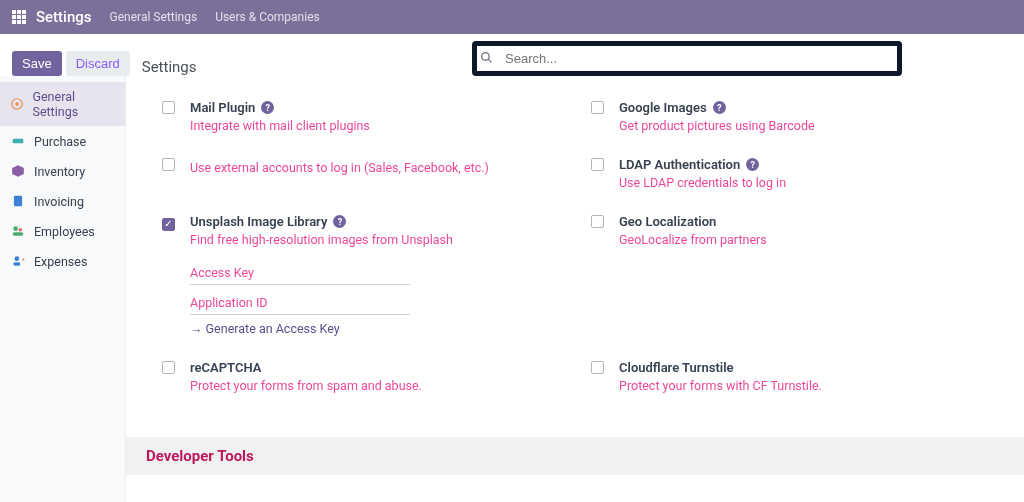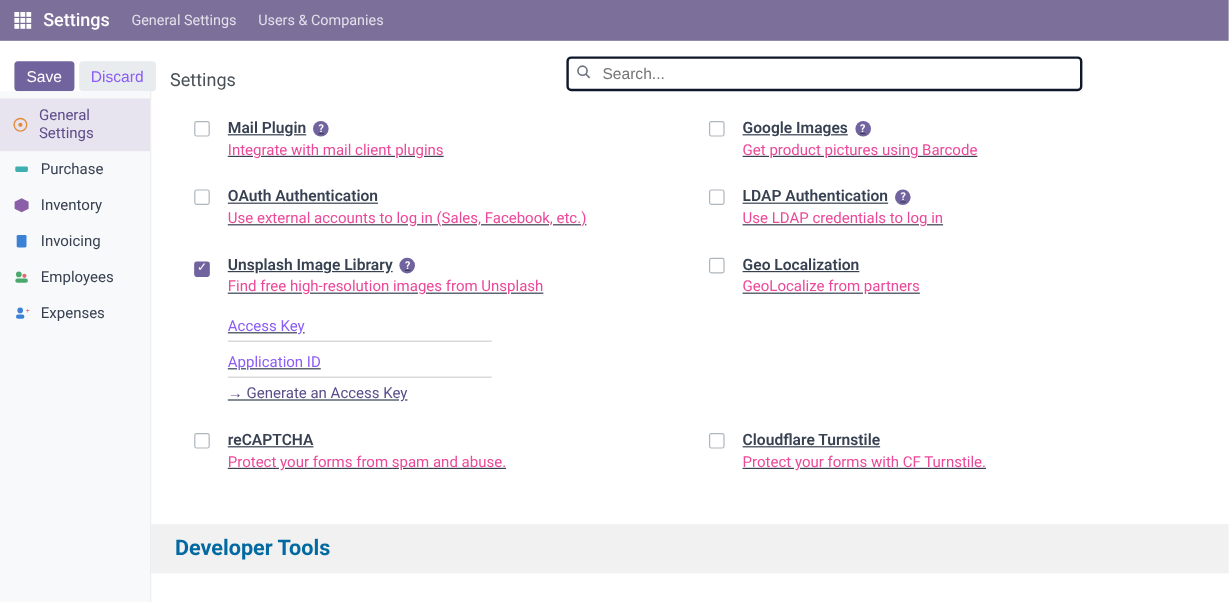--- a/index.html
+++ b/index.html
@@ -9,49 +9,49 @@
 .topnav .apps-icon { width: 16px; height: 16px; margin: 0 8px 0 4px; display: flex; flex-wrap: wrap; gap: 1px; align-content: center; }
 .topnav .apps-icon span { width: 4px; height: 4px; background: #fff; }
 .topnav .brand { font-size: 15px; font-weight: 500; margin-right: 18px; }
 .topnav .navlink { font-size: 12px; color: #e4e0ec; margin-right: 18px; cursor: pointer; }
 
 .controlbar { height: 42px; display: flex; align-items: flex-end; padding: 0 12px; border-bottom: 0; }
 .btn-save { background: #71639e; color: #fff; border: none; padding: 5px 10px; font-size: 13px; border-radius: 3px; cursor: pointer; }
 .btn-discard { background: #e9ecef; color: #8b5cf6; border: none; padding: 5px 10px; font-size: 13px; border-radius: 3px; margin-left: 4px; cursor: pointer; }
 .page-title { margin-left: 12px; font-size: 15px; color: #495057; }
 .search-wrap { margin-left: auto; margin-right: 110px; width: 430px; position: relative; }
-.search-wrap input { width: 100%; border: 2px solid #0f172a; border-radius: 4px; padding: 5px 8px 5px 28px; font-size: 13px; color: #ec4899; outline: none; }
+.search-wrap input { width: 100%; border: 5px solid #0f172a; border-radius: 4px; padding: 5px 8px 5px 28px; font-size: 13px; color: #ec4899; outline: none; }
 .search-wrap .sicon { position: absolute; left: 8px; top: 50%; transform: translateY(-50%); color: #6b7280; }
 
 .layout { display: flex; height: calc(100vh - 76px); }
 
 .sidebar { width: 126px; background: #f8f9fa; border-right: 1px solid #eee; padding-top: 6px; }
 .sidebar-item { display: flex; align-items: center; padding: 7px 10px; cursor: pointer; color: #374151; font-size: 12.5px; }
 .sidebar-item.active { background: #e7e4ef; color: #5b4d8a; }
 .sidebar-item .sicon-box { width: 16px; height: 16px; margin-right: 8px; display: flex; align-items: center; justify-content: center; }
 
 .main { flex: 1; overflow-y: auto; padding: 0; }
 
-.settings-grid { display: grid; grid-template-columns: 1fr 1fr; padding: 12px 20px 24px 20px; column-gap: 0; text-decoration: underline; }
+.settings-grid { display: grid; grid-template-columns: 1fr 1fr; padding: 12px 20px 24px 20px; column-gap: 0; }
 .setting-box { display: flex; padding: 12px 16px 12px 16px; }
 .cbwrap { width: 28px; padding-top: 1px; }
 .cb { width: 13px; height: 13px; border: 1px solid #adb5bd; border-radius: 2px; display: inline-flex; align-items: center; justify-content: center; cursor: pointer; background: #fff; }
 .cb.checked { background: #71639e; border-color: #71639e; }
 .cb.checked::after { content: "✓"; color: #fff; font-size: 10px; line-height: 1; }
 .sb-title { font-size: 13px; font-weight: 600; color: #374151; display: flex; align-items: center; gap: 6px; }
 .qmark { width: 13px; height: 13px; border-radius: 50%; background: #71639e; color: #fff; font-size: 9px; display: inline-flex; align-items: center; justify-content: center; cursor: pointer; font-weight: bold; }
 .sb-desc { font-size: 12.5px; color: #ec4899; margin-top: 3px; }
 .sb-body { flex: 1; }
 
 .subfields { margin-top: 14px; width: 220px; }
-.subfield-label { font-size: 12.5px; color: #8b5cf6; padding: 4px 0; border-bottom: 1px solid #d0d0d0; margin-bottom: 6px; }
+.subfield-label { font-size: 12.5px; color: #ec4899; padding: 4px 0; border-bottom: 1px solid #d0d0d0; margin-bottom: 6px; }
 .genlink { color: #5b4d8a; font-size: 12.5px; cursor: pointer; margin-top: 6px; display: block; }
 
 .section-header { background: #f1f1f1; padding: 10px 20px; margin: 8px 0 0 0; }
-.section-header .sh-title { font-weight: 700; font-size: 18px; color: #0369a1; }
+.section-header .sh-title { font-weight: 700; font-size: 15px; color: #be185d; }
 
 .devlinks { padding: 24px 20px 30px 62px; }
 .devlinks a { display: block; color: #5b4d8a; font-size: 12.5px; line-height: 1.6; cursor: pointer; text-decoration: none; }
 </style>
 </head>
 <body>
 
 <div class="topnav">
   <div class="apps-icon">
     <span></span>
@@ -161,23 +161,20 @@
               <span>Google Images</span>
               <span class="qmark">?</span>
             </div>
           <div class="sb-desc">Get product pictures using Barcode</div>
         </div>
       </div>
 
       <div class="setting-box">
         <div class="cbwrap"><span class="cb"></span></div>
         <div class="sb-body">
-          <div class="sb-title">
-              <span>OAuth Authentication</span>
-            </div>
           <div class="sb-desc">Use external accounts to log in (Sales, Facebook, etc.)</div>
         </div>
       </div>
       <div class="setting-box">
         <div class="cbwrap"><span class="cb"></span></div>
         <div class="sb-body">
           <div class="sb-title">
               <span>LDAP Authentication</span>
               <span class="qmark">?</span>
             </div>

